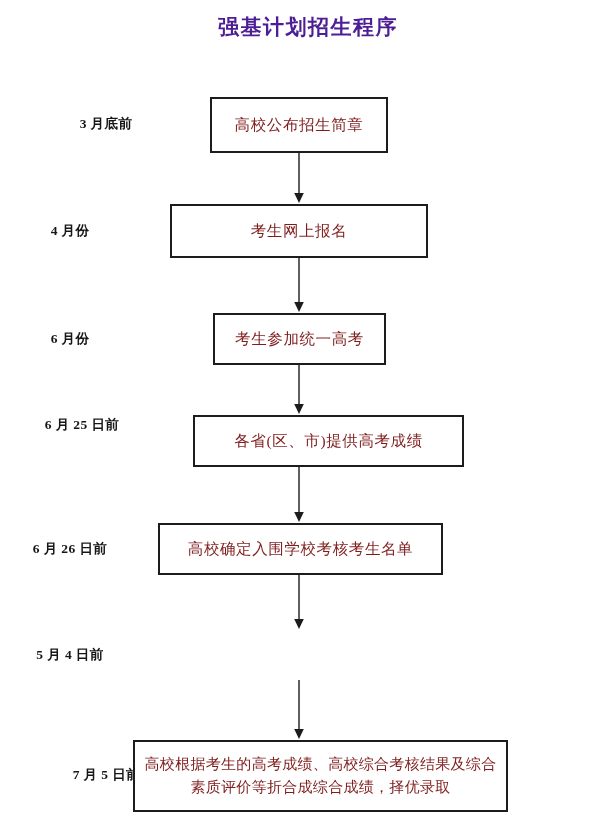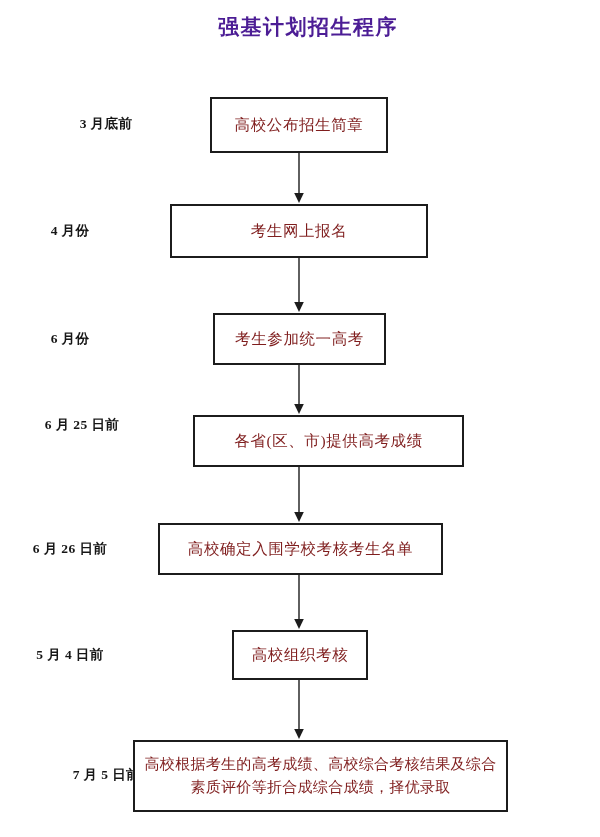--- a/index.html
+++ b/index.html
@@ -118,16 +118,15 @@
     <div class="stage-box" style="left: 210px; top: 97px; width: 178px; height: 56px;">高校公布招生简章</div>
     <div class="stage-label" style="left: 0px; width: 140px; top: 222px;">4 月份</div>
     <div class="stage-box" style="left: 170px; top: 204px; width: 258px; height: 54px;">考生网上报名</div>
     <div class="stage-label" style="left: 0px; width: 140px; top: 330px;">6 月份</div>
     <div class="stage-box" style="left: 213px; top: 313px; width: 173px; height: 52px;">考生参加统一高考</div>
     <div class="stage-label" style="left: 0px; width: 140px; top: 416px; margin-left: 12px;">6 月 25 日前</div>
     <div class="stage-box" style="left: 193px; top: 415px; width: 271px; height: 52px;">各省(区、市)提供高考成绩</div>
     <div class="stage-label" style="left: 0px; width: 140px; top: 540px;">6 月 26 日前</div>
     <div class="stage-box" style="left: 158px; top: 523px; width: 285px; height: 52px;">高校确定入围学校考核考生名单</div>
     <div class="stage-label" style="left: 0px; width: 140px; top: 646px;">5 月 4 日前</div>
-    <div class="stage-box" style="left: 232px; top: 630px; width: 136px; height: 50px;">高校组织考核</div>
     <div class="stage-label" style="left: 0px; width: 140px; top: 766px; text-align: right;">7 月 5 日前</div>
     <div class="stage-box multiline" style="left: 133px; top: 740px; width: 375px; height: 72px;">高校根据考生的高考成绩、高校综合考核结果及综合素质评价等折合成综合成绩，择优录取</div>
   </div>
 
 </body></html>

